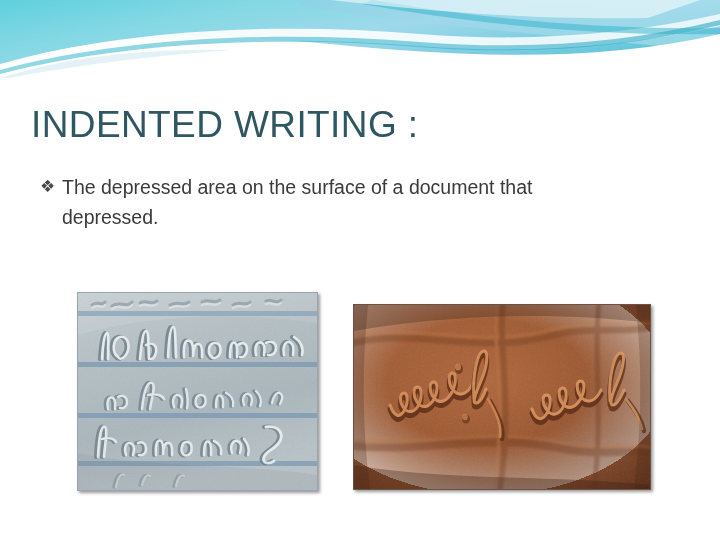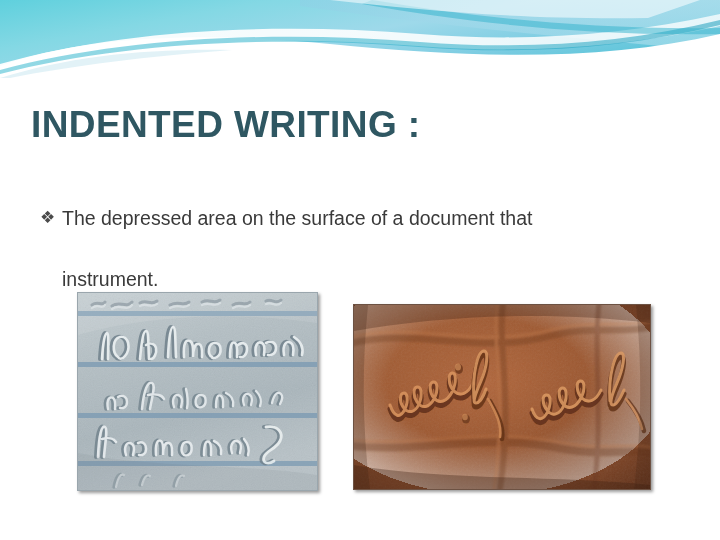--- a/index.html
+++ b/index.html
@@ -38,21 +38,21 @@
   }
 
   
   .title {
     position: absolute;
     left: 31px;
     top: 103px;
     font-size: 37px;
     line-height: 44px;
     letter-spacing: 0.4px;
-    font-weight: 700;
+    font-weight: 400;
     color: #2f5762;
     white-space: nowrap;
   }
 
   
   .body-block {
     position: absolute;
     left: 40px;
     top: 172px;
     width: 620px;
@@ -73,21 +73,20 @@
     font-size: 17px;
     line-height: 30px;
     color: #4a4a4a;
   }
   .bullet-text {
     display: block;
   }
   .bullet-text .ln {
     display: block;
     white-space: nowrap;
-    margin-top: 31px;
   }
 
   
   .photo {
     position: absolute;
     background: #ffffff;
     box-shadow: 2px 2px 3px rgba(0,0,0,0.40);
     overflow: hidden;
   }
   .photo .inner {
@@ -161,21 +160,21 @@
     </svg>
   </div>
 
   <div class="title">INDENTED WRITING :</div>
 
   <div class="body-block">
     <div class="bullet-item">
       <span class="bullet-glyph">❖</span>
       <span class="bullet-text">
         <span class="ln">The depressed area on the surface of a document that</span>
-        <span class="ln">instrument.</span>
+        <span class="ln">depressed.</span>
       </span>
     </div>
   </div>
 
   <div class="photo" id="photo-esda">
     <div class="inner">
       <svg viewBox="0 0 239 197" preserveAspectRatio="none" aria-hidden="true">
         <defs>
           <linearGradient id="paperG" x1="0" y1="0" x2="0.3" y2="1">
             <stop offset="0%" stop-color="#c3cdd1"></stop>

